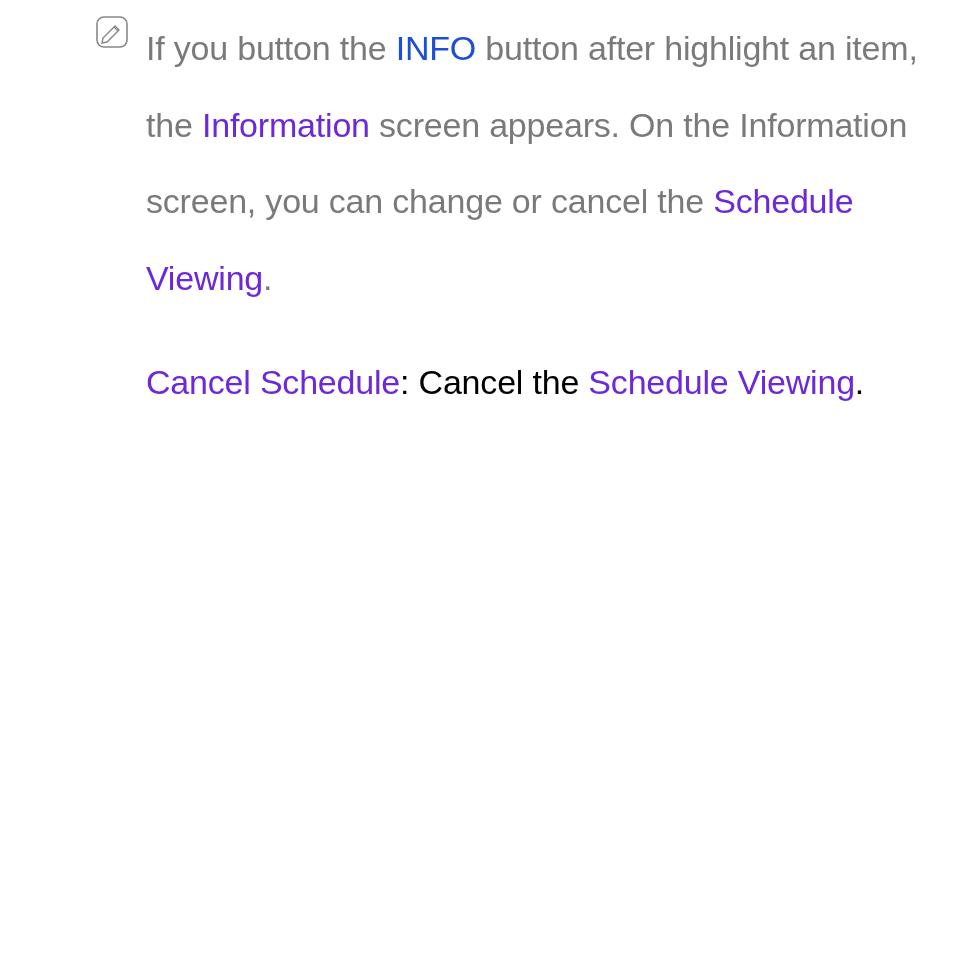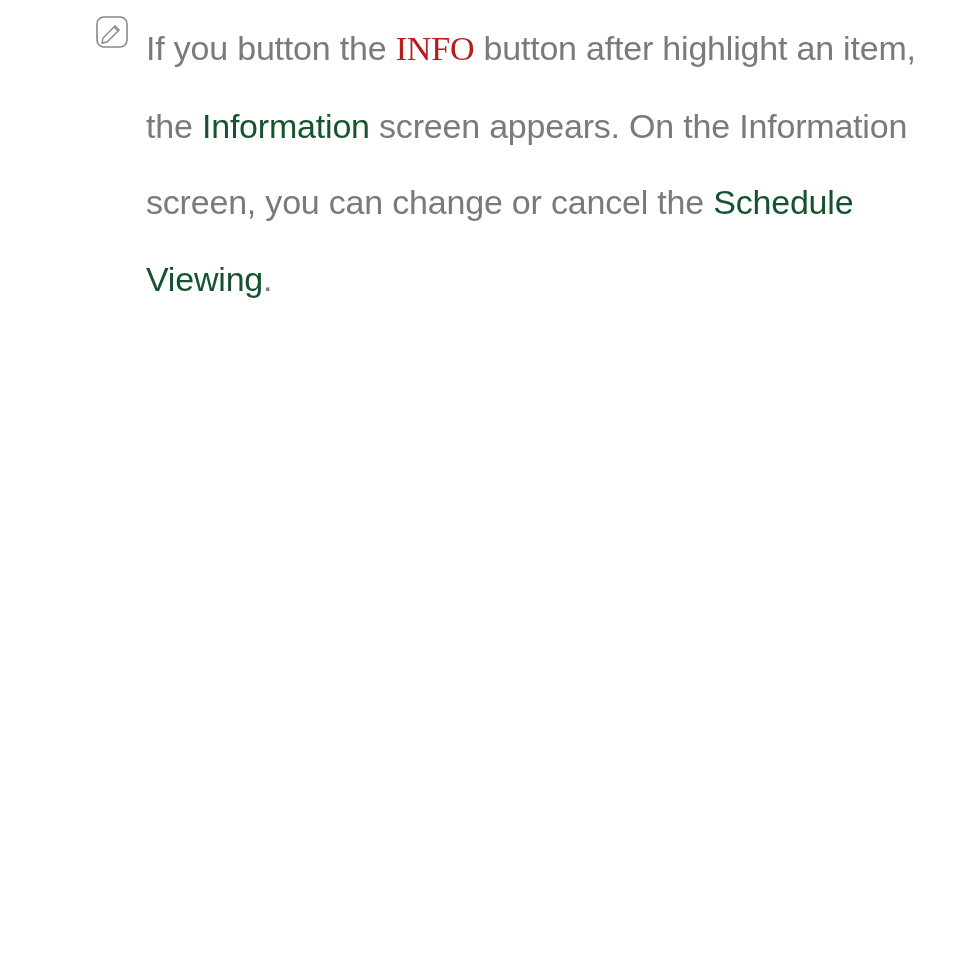--- a/index.html
+++ b/index.html
@@ -19,37 +19,40 @@
       height: 34px;
     }
     .content {
       margin-left: 56px;
       font-size: 34px;
       line-height: 2.25;
       letter-spacing: -0.2px;
     }
     .para1 { color: #7a7a7a; }
     .para2, .para3, .para4 { color: #000000; margin-top: 28px; }
-    .orange { color: #b91c1c; font-family: Liberation Serif, serif; }
-    .blue { color: #14532d; }
+    .orange { color: #1d4ed8; }
+    .blue { color: #6d28d9; }
     .black { color: #000000; }
   </style>
 </head>
 <body>
 
 <span class="note-icon">
   <svg viewBox="0 0 34 34" width="34" height="34">
     <rect x="2" y="2" width="30" height="30" rx="7" ry="7" fill="none" stroke="#888888" stroke-width="1.6"></rect>
     <path d="M 8 23 L 20 11 L 24 15 L 12 27 L 7 28 L 8 23 Z" fill="none" stroke="#888888" stroke-width="1.4"></path>
     <line x1="19" y1="12" x2="23" y2="16" stroke="#888888" stroke-width="1.2"></line>
   </svg>
 </span>
 
 <div class="content">
 
   <p class="para1">
     <span>If you button the </span><span class="orange">INFO</span><span> button after highlight an item, the </span><span class="blue">Information</span><span> screen appears. On the Information screen, you can change or cancel the </span><span class="blue">Schedule Viewing</span><span>.</span>
   </p>
 
+  <p class="para2">
+    <span class="blue">Cancel Schedule</span><span class="black">: Cancel the </span><span class="blue">Schedule Viewing</span><span class="black">.</span>
+  </p>
 
 
 
 </div>
 
 </body></html>

